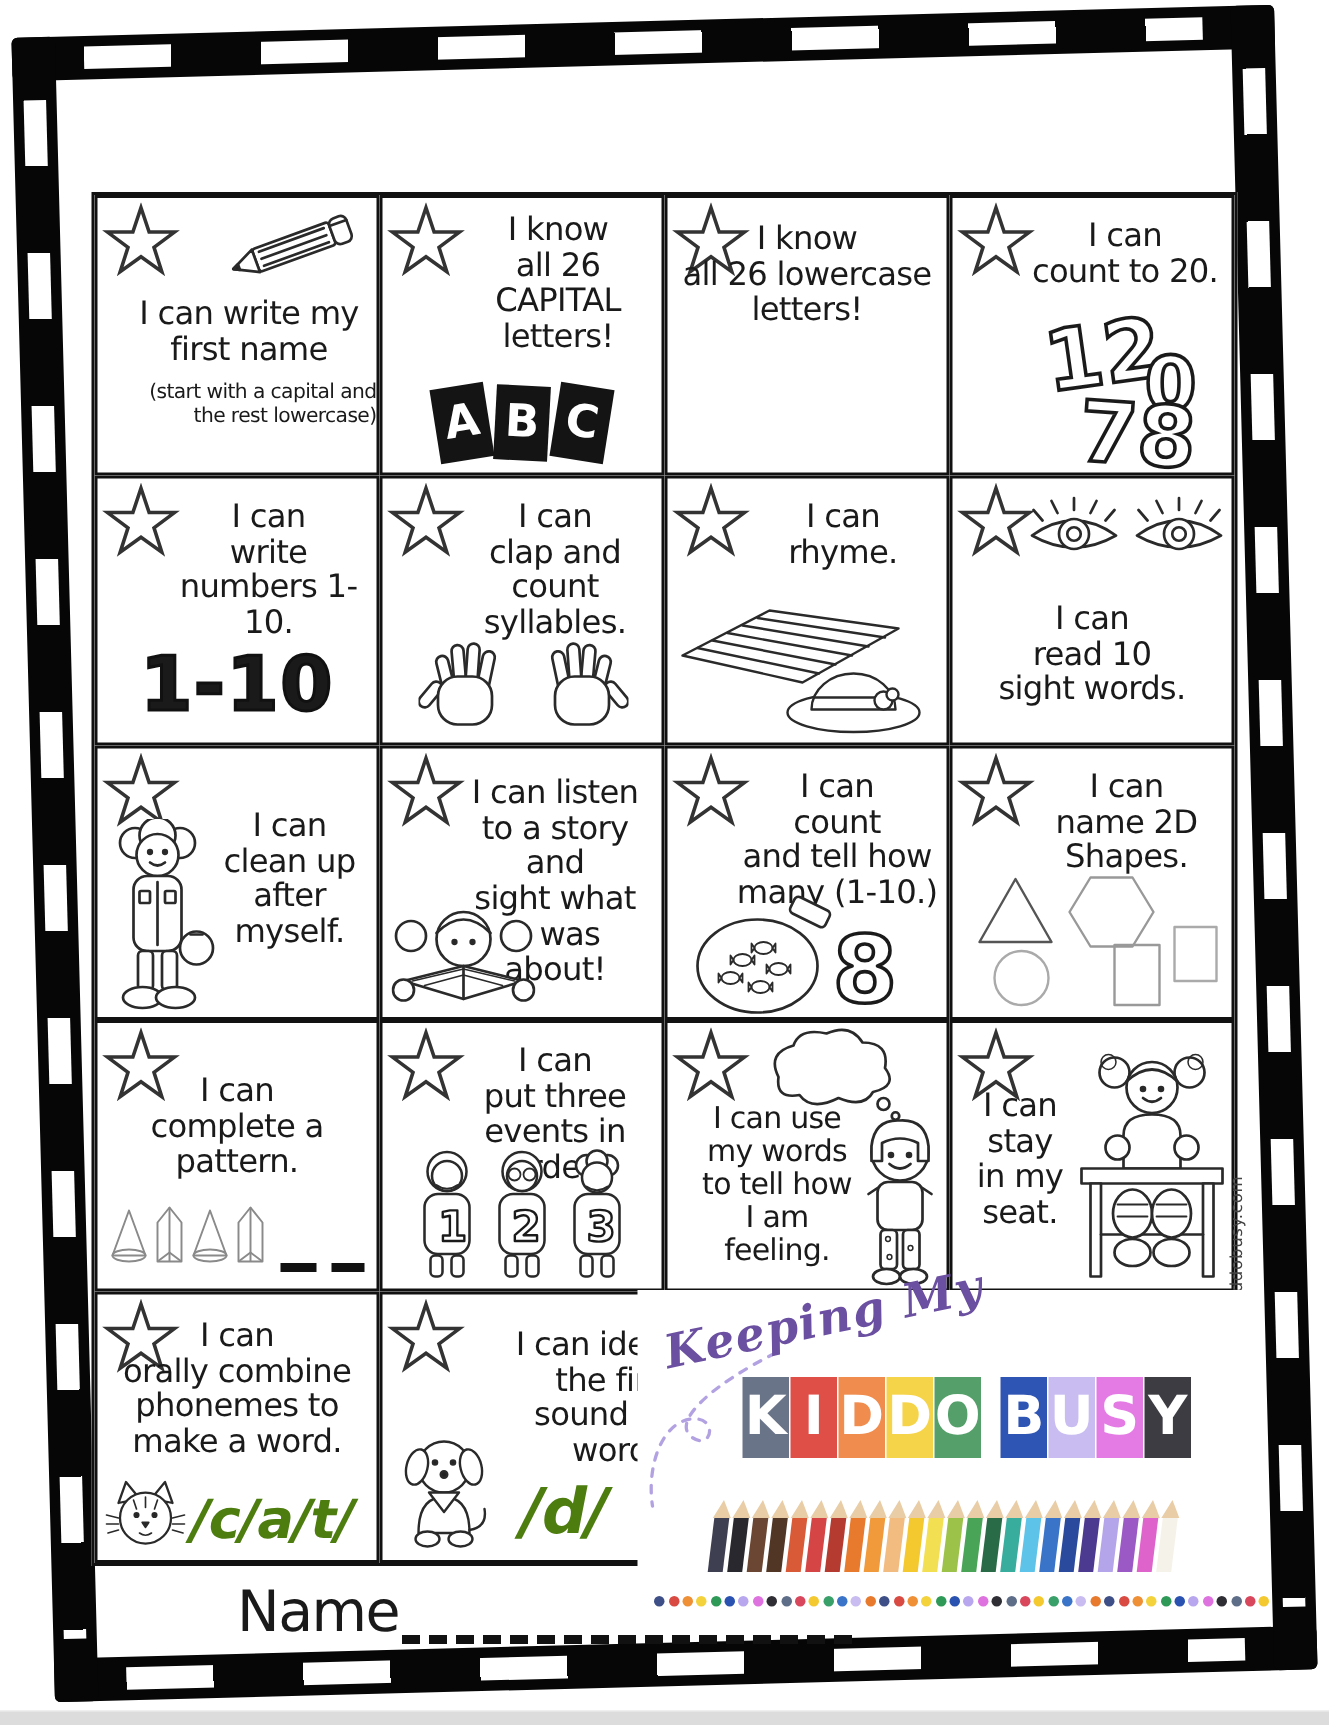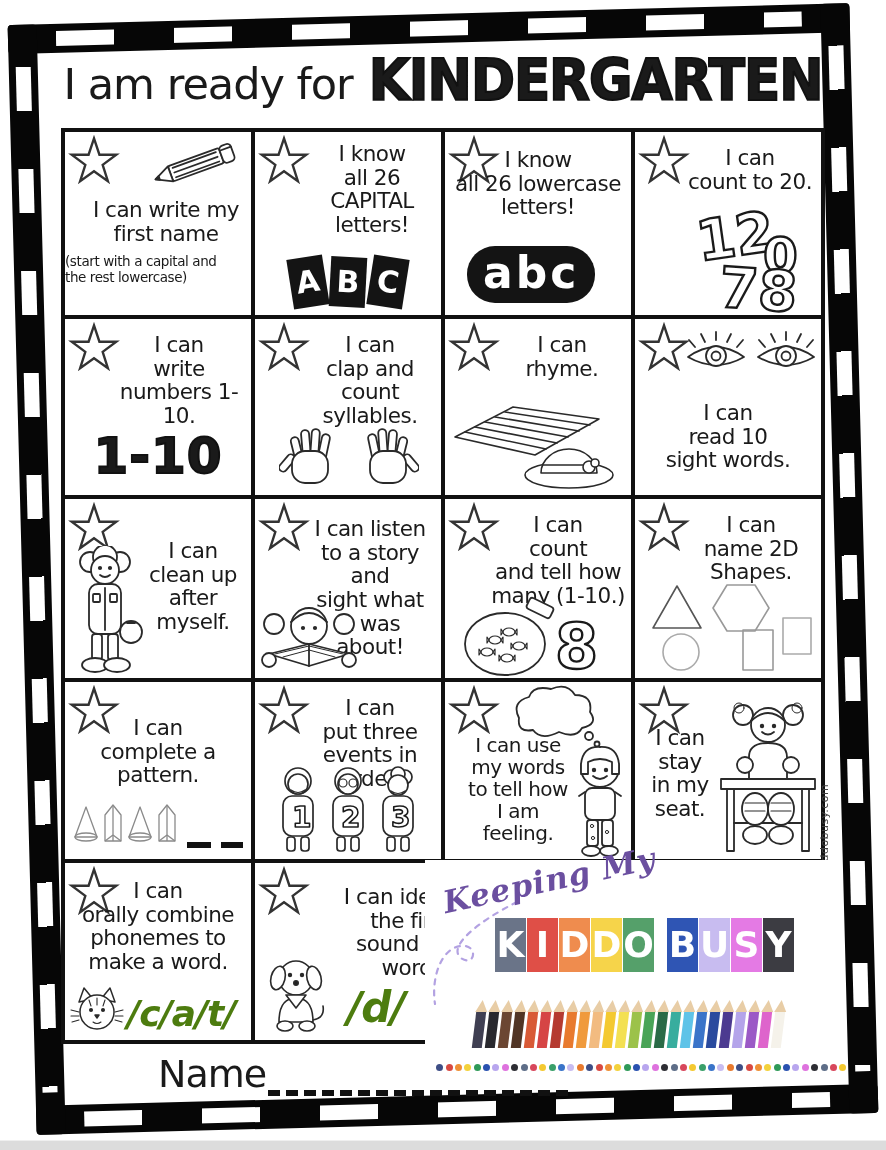--- a/index.html
+++ b/index.html
@@ -23,21 +23,21 @@
   
   .grid{position:absolute;left:61px;top:128px;width:764px;height:916px;box-sizing:border-box;
         border:2px solid #111;display:grid;grid-template-columns:repeat(4,190px);
         grid-template-rows:187px 180px 183px 181px 181px;background:#fff;}
   .cell{position:relative;box-sizing:border-box;border:2px solid #111;background:#fff;overflow:hidden;}
   .cell.noclip{overflow:visible;}
   .empty{position:relative;grid-column:span 2;background:#fff;border-top:2px solid #111;}
   .star{position:absolute;top:3px;left:3px;width:52px;height:52px;}
   .star path{fill:#fff;stroke:#333;stroke-width:1.1;stroke-linejoin:miter;}
   .ctext{position:absolute;white-space:pre-line;text-align:center;font-size:21.5px;line-height:1.1;letter-spacing:-0.5px;}
-  .sub{position:absolute;white-space:pre-line;text-align:left;font-size:13.5px;line-height:1.15;letter-spacing:-0.4px;}
+  .sub{position:absolute;white-space:pre-line;text-align:right;font-size:13.5px;line-height:1.15;letter-spacing:-0.4px;}
   .phonics{position:absolute;font-weight:bold;font-style:italic;letter-spacing:-1px;color:#4d7c0f;}
   .big110{position:absolute;bottom:10px;left:0;right:0;text-align:center;font-size:50px;font-weight:bold;letter-spacing:1px;-webkit-text-stroke:2px #111;}
   .tiles{position:absolute;bottom:8px;left:0;right:0;text-align:center;}
   .tile-abc{display:inline-block;width:36px;height:50px;background:#141414;color:#fff;font-weight:bold;
             font-size:30px;line-height:50px;text-align:center;margin:0 2px;}
   .tile-abc:nth-child(1){transform:rotate(-9deg);}
   .tile-abc:nth-child(2){transform:rotate(3deg);}
   .tile-abc:nth-child(3){transform:rotate(9deg);}
   .abcblob{position:absolute;bottom:12px;left:22px;background:#141414;color:#fff;border-radius:28px;
            padding:1px 16px 5px 16px;font-size:44px;font-weight:bold;letter-spacing:3px;}
@@ -79,24 +79,20 @@
         <div class="dash-h"></div>
       </div>
     <div class="fe left">
         <div class="dash-v"></div>
       </div>
     <div class="fe right">
         <div class="dash-v"></div>
       </div>
   </div>
 
-  <div class="title">
-    <span class="title-prefix">I am ready for</span>
-    <span class="title-word">KINDERGARTEN</span>
-  </div>
 
   <div class="grid">
 
     <div class="cell">
       <svg class="star" viewBox="0 0 24 24">
           <path d="M12 1.6 14.5 9.1 22.3 9.1 16 13.8 18.4 21.3 12 16.7 5.6 21.3 8 13.8 1.7 9.1 9.5 9.1Z"></path>
         </svg>
       <svg class="g-abs" style="top:6px;right:6px;" width="100" height="54" viewBox="0 0 100 54">
         <g stroke="#2a2a2a" fill="#fff" stroke-width="1.8" stroke-linejoin="round" stroke-linecap="round" transform="rotate(-20 50 27)">
           <rect x="24" y="19" width="54" height="16" rx="2"></rect>
@@ -128,21 +124,20 @@
       </div>
     </div>
 
     <div class="cell">
       <svg class="star" viewBox="0 0 24 24">
           <path d="M12 1.6 14.5 9.1 22.3 9.1 16 13.8 18.4 21.3 12 16.7 5.6 21.3 8 13.8 1.7 9.1 9.5 9.1Z"></path>
         </svg>
       <div class="ctext" style="top:16px;left:0;right:0;">I know
 all 26 lowercase
 letters!</div>
-      <div class="abcblob">abc</div>
     </div>
 
     <div class="cell">
       <svg class="star" viewBox="0 0 24 24">
           <path d="M12 1.6 14.5 9.1 22.3 9.1 16 13.8 18.4 21.3 12 16.7 5.6 21.3 8 13.8 1.7 9.1 9.5 9.1Z"></path>
         </svg>
       <div class="ctext" style="top:14px;left:48px;right:4px;">I can
 count to 20.</div>
       <svg class="g-abs" style="bottom:2px;right:10px;" width="118" height="110" viewBox="0 0 118 110">
         <g font-family="DejaVu Sans" font-weight="bold" fill="#fff" stroke="#1a1a1a" stroke-width="2.4">

